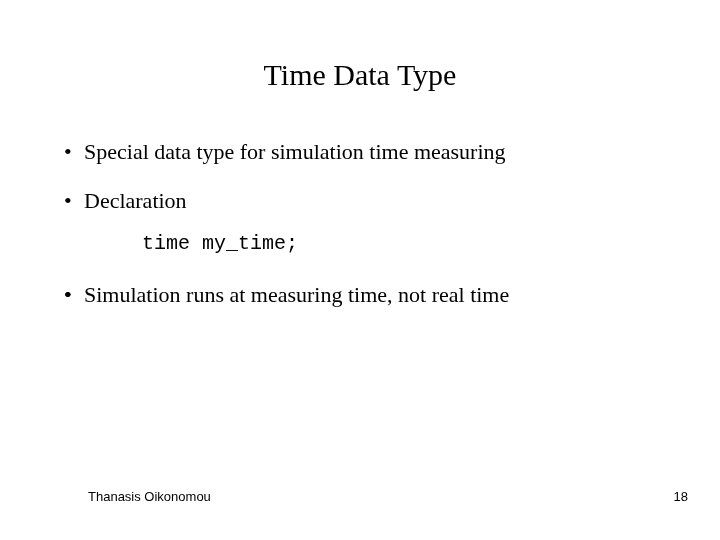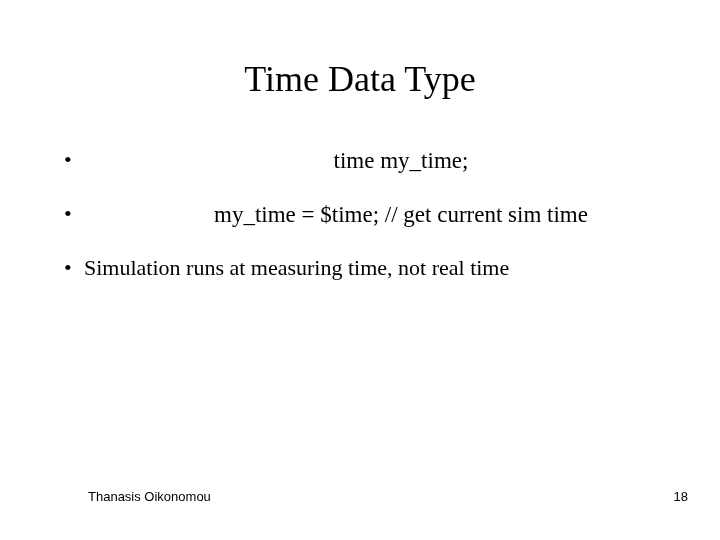--- a/index.html
+++ b/index.html
@@ -7,21 +7,21 @@
       width: 720px;
       height: 540px;
       background: #ffffff;
       font-family: "Times New Roman", Times, serif;
       color: #000000;
       position: relative;
       padding: 58px 60px 0 60px;
     }
     .title {
       text-align: center;
-      font-size: 36px;
+      font-size: 30px;
       font-weight: 400;
       margin-bottom: 46px;
     }
     .bullets {
       list-style: none;
       font-size: 22px;
       line-height: 1.3;
     }
     .bullets > li {
       position: relative;
@@ -29,27 +29,26 @@
       margin-bottom: 20px;
     }
     .bullets > li::before {
       content: "•";
       position: absolute;
       left: 4px;
       top: 0;
       font-size: 22px;
     }
     .code {
-      font-family: Liberation Serif, serif;
-      font-size: 23px;
+      font-family: Liberation Mono, monospace;
+      font-size: 20px;
       margin-left: 58px;
       margin-top: 16px;
       margin-bottom: 24px;
       white-space: pre;
-      text-align: center;
     }
     .footer {
       position: absolute;
       left: 0;
       bottom: 36px;
       width: 720px;
       display: flex;
       justify-content: space-between;
       padding: 0 60px;
       font-size: 13px;
@@ -58,24 +57,27 @@
     }
     .footer .center { text-align: center; }
   </style>
 </head>
 <body>
 
 <h1 class="title">Time Data Type</h1>
 
 <ul class="bullets">
   <li>
+    <span>Special data type for simulation time measuring</span>
+  </li>
+  <li>
+    <span>Declaration</span>
     <div class="code">time my_time;</div>
   </li>
   <li>
-    <div class="code">my_time = $time; // get current sim time</div>
   </li>
   <li>
     <span>Simulation runs at measuring time, not real time</span>
   </li>
 </ul>
 
 <div class="footer">
   <span>Thanasis Oikonomou</span>
   <span class="center">18</span>
 </div>

